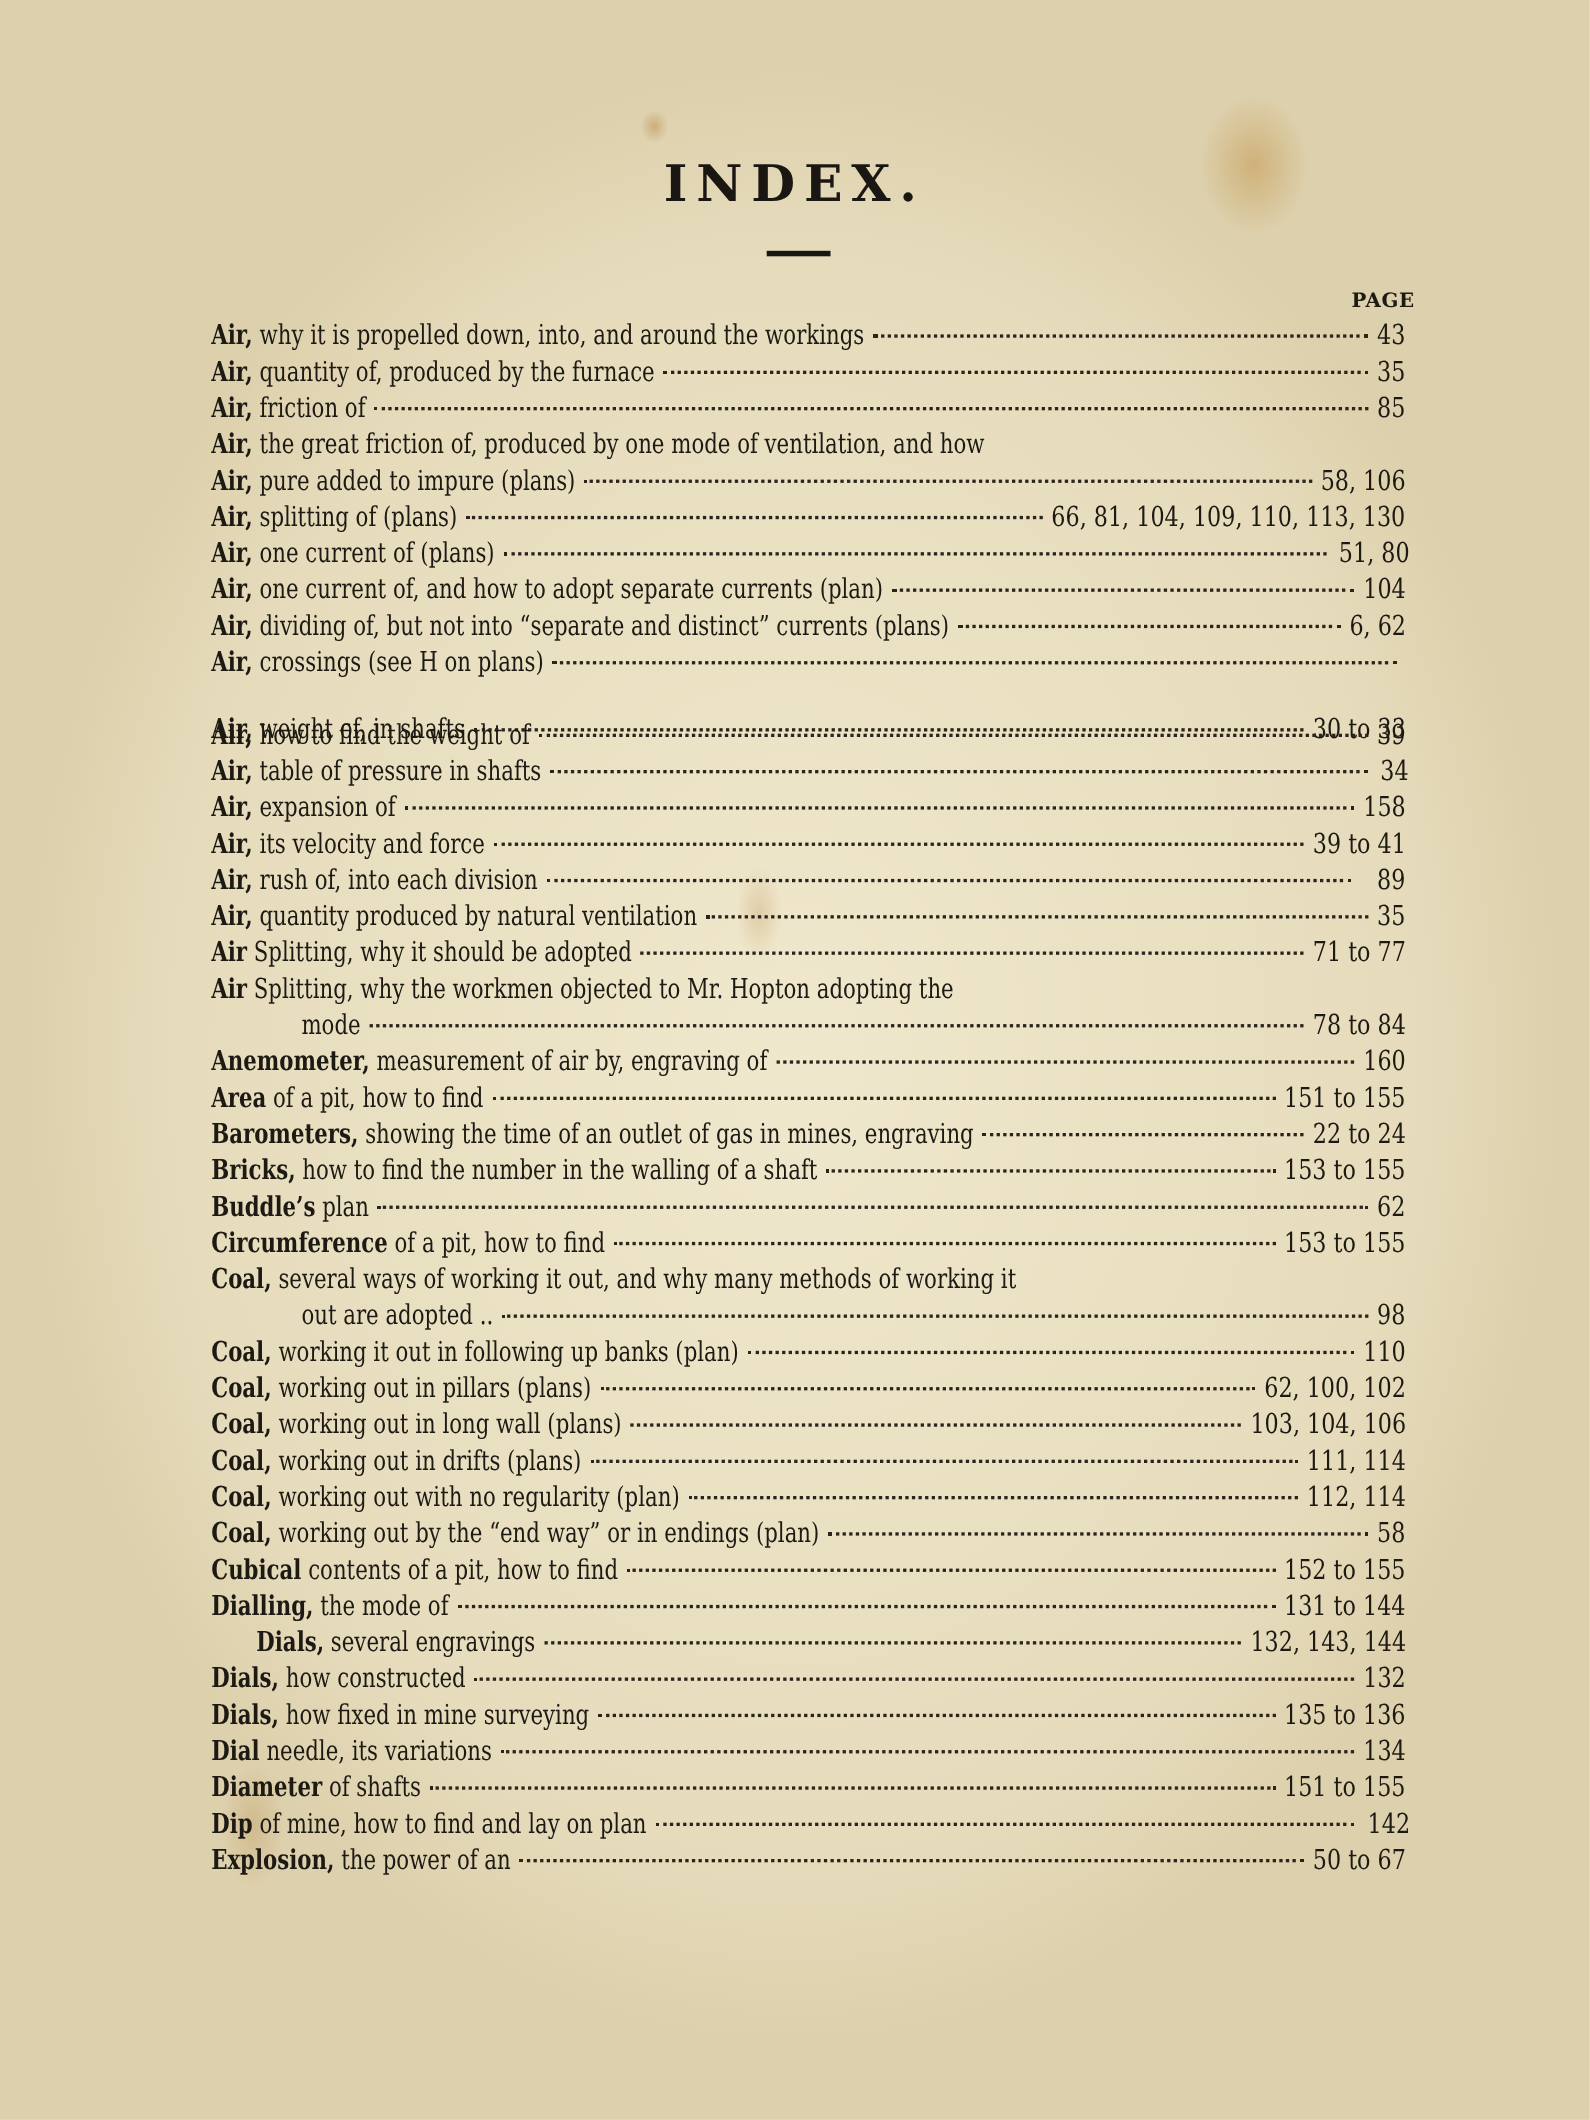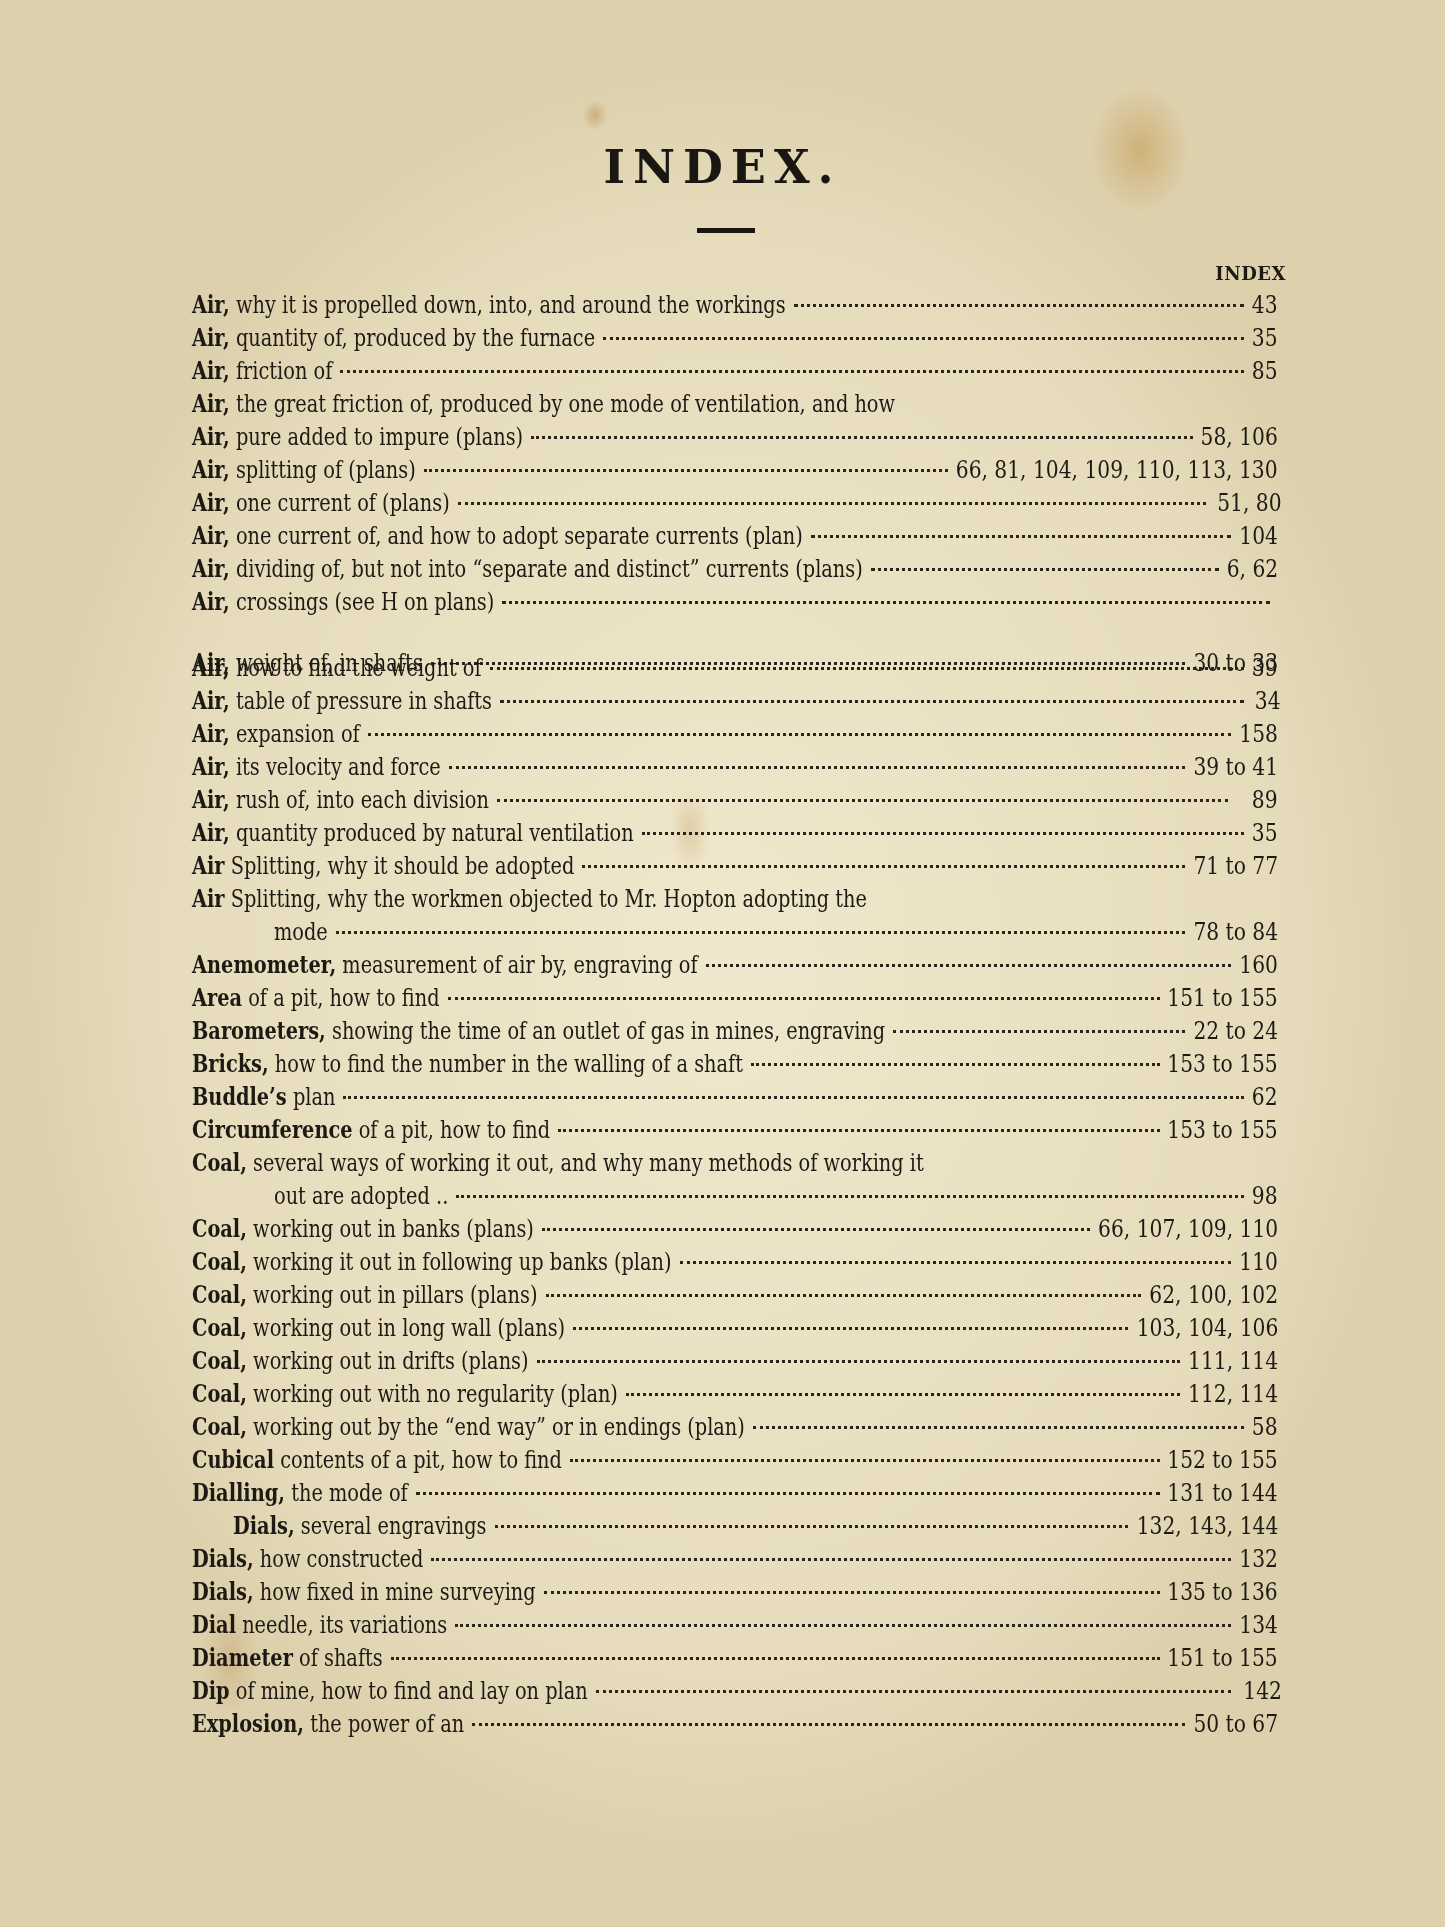--- a/index.html
+++ b/index.html
@@ -43,21 +43,21 @@
   .entry.cont { padding-left: 82px; }
   .entry.nolead .leader { border-bottom: none; }
   .condensed { display: inline-block; transform: scaleX(0.86); transform-origin: left center; }
   .num { display: inline-block; transform: scaleX(0.9); transform-origin: right center; }
 </style>
 </head>
 <body>
 
 <div class="title">INDEX.</div>
 <div class="rule"></div>
-<div class="page-header">INDEX</div>
+<div class="page-header">PAGE</div>
 
 <div class="index" id="index">
     <div class="entry">
       <span class="topic" style="width: 593.682px;"><span class="condensed"><b>Air,</b> <span>why it is propelled down, into, and around the workings</span></span></span>
       <span class="leader"></span>
       <span class="pages" style="width: 25.7625px; display: inline-flex; justify-content: flex-end;">
         <span class="num">43</span>
       </span>
     </div>
     <div class="entry">
@@ -240,27 +240,20 @@
       <span class="leader"></span>
       <span class="pages" style="width: 0px; display: inline-flex; justify-content: flex-end;">
         <span class="num"></span>
       </span>
     </div>
     <div class="entry cont">
       <span class="topic" style="width: 174.311px;"><span class="condensed"><span>out are adopted ..</span></span></span>
       <span class="leader"></span>
       <span class="pages" style="width: 25.7625px; display: inline-flex; justify-content: flex-end;">
         <span class="num">98</span>
-      </span>
-    </div>
-    <div class="entry">
-      <span class="topic" style="width: 341.917px;"><span class="condensed"><b>Coal,</b> <span>working out in banks (plans)</span></span></span>
-      <span class="leader"></span>
-      <span class="pages" style="width: 180.211px; display: inline-flex; justify-content: flex-end;">
-        <span class="num">66, 107, 109, 110</span>
       </span>
     </div>
     <div class="entry">
       <span class="topic" style="width: 479.598px;"><span class="condensed"><b>Coal,</b> <span>working it out in following up banks (plan)</span></span></span>
       <span class="leader"></span>
       <span class="pages" style="width: 38.6296px; display: inline-flex; justify-content: flex-end;">
         <span class="num">110</span>
       </span>
     </div>
     <div class="entry">

